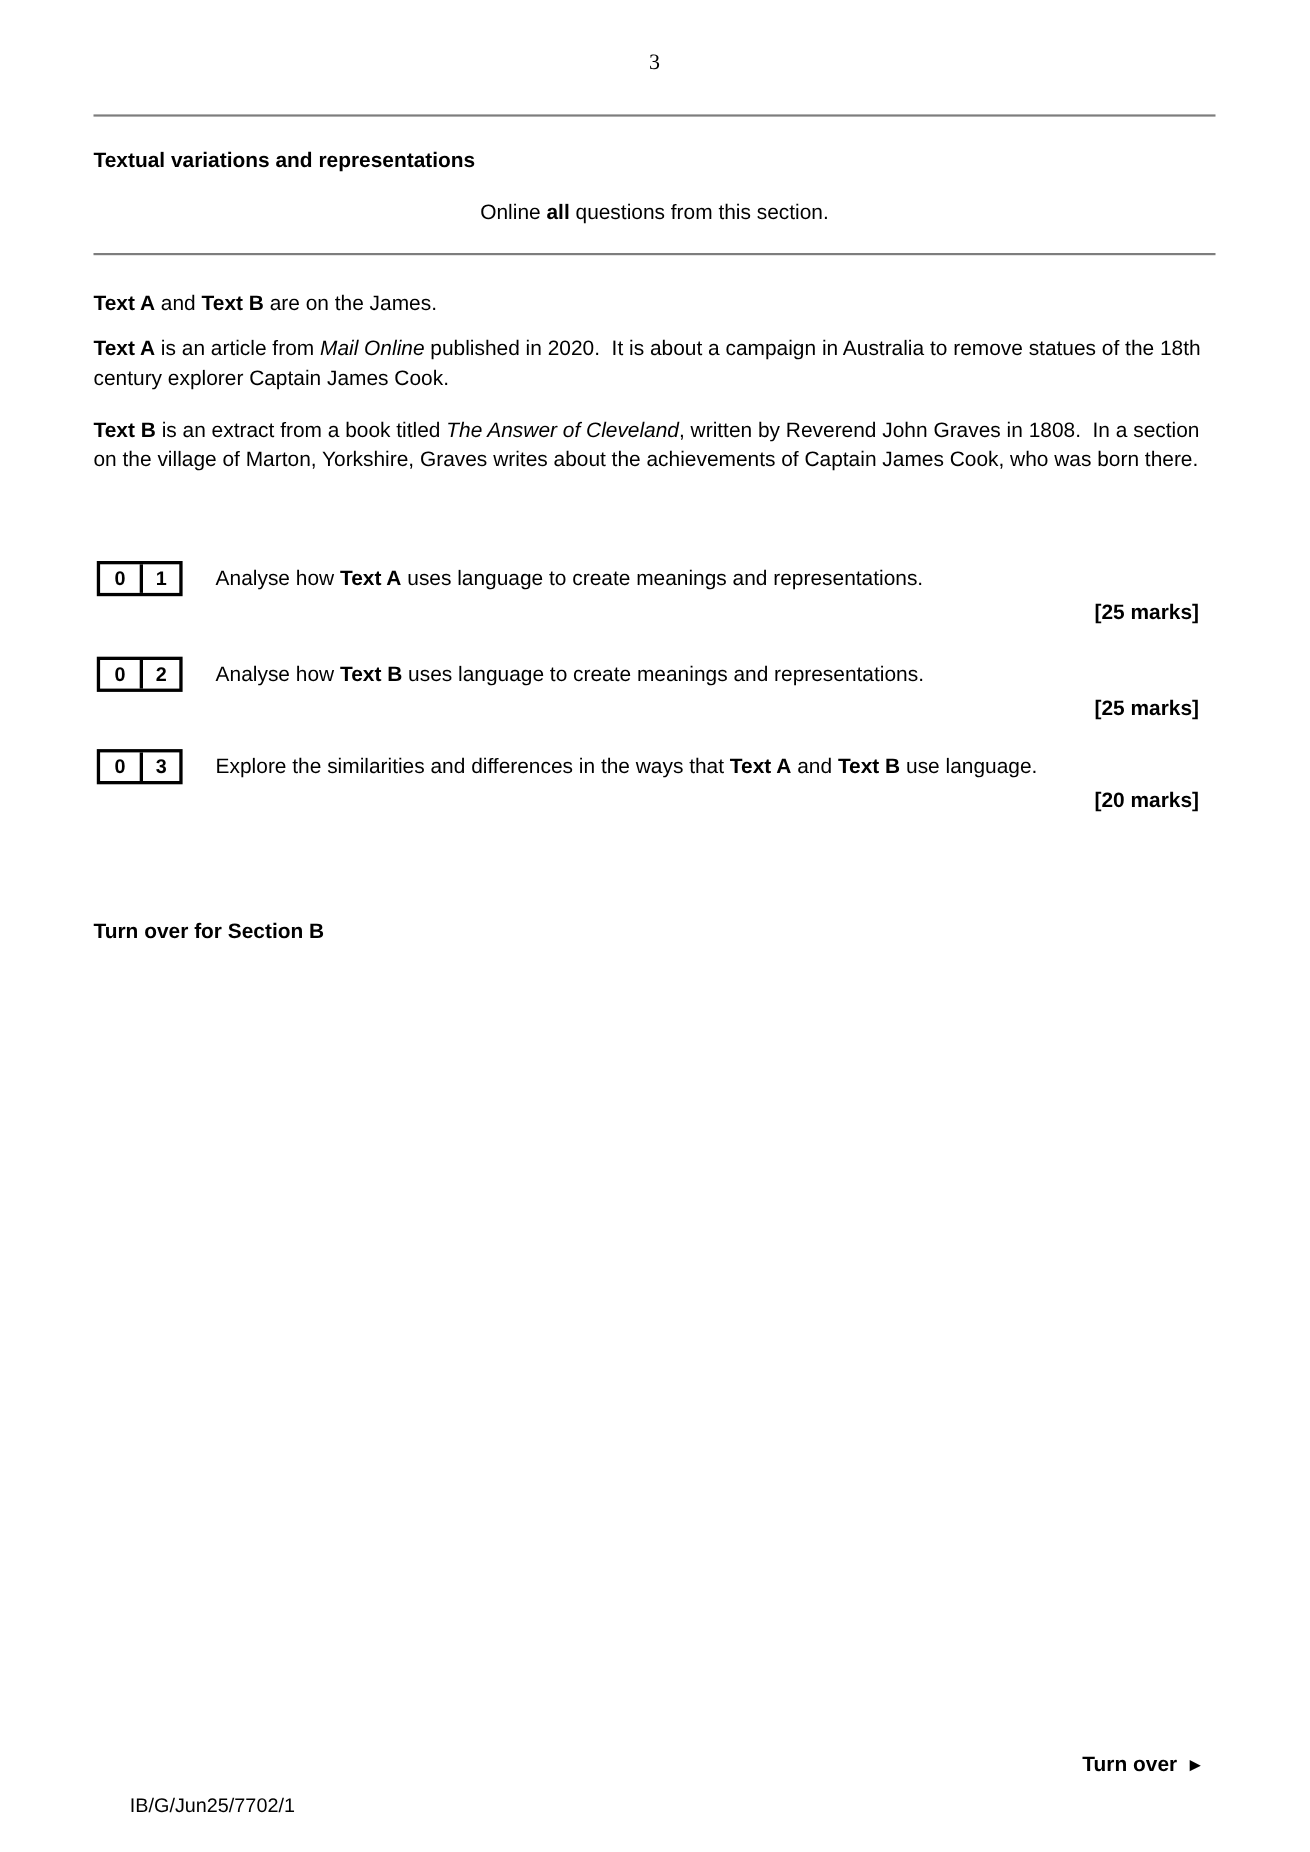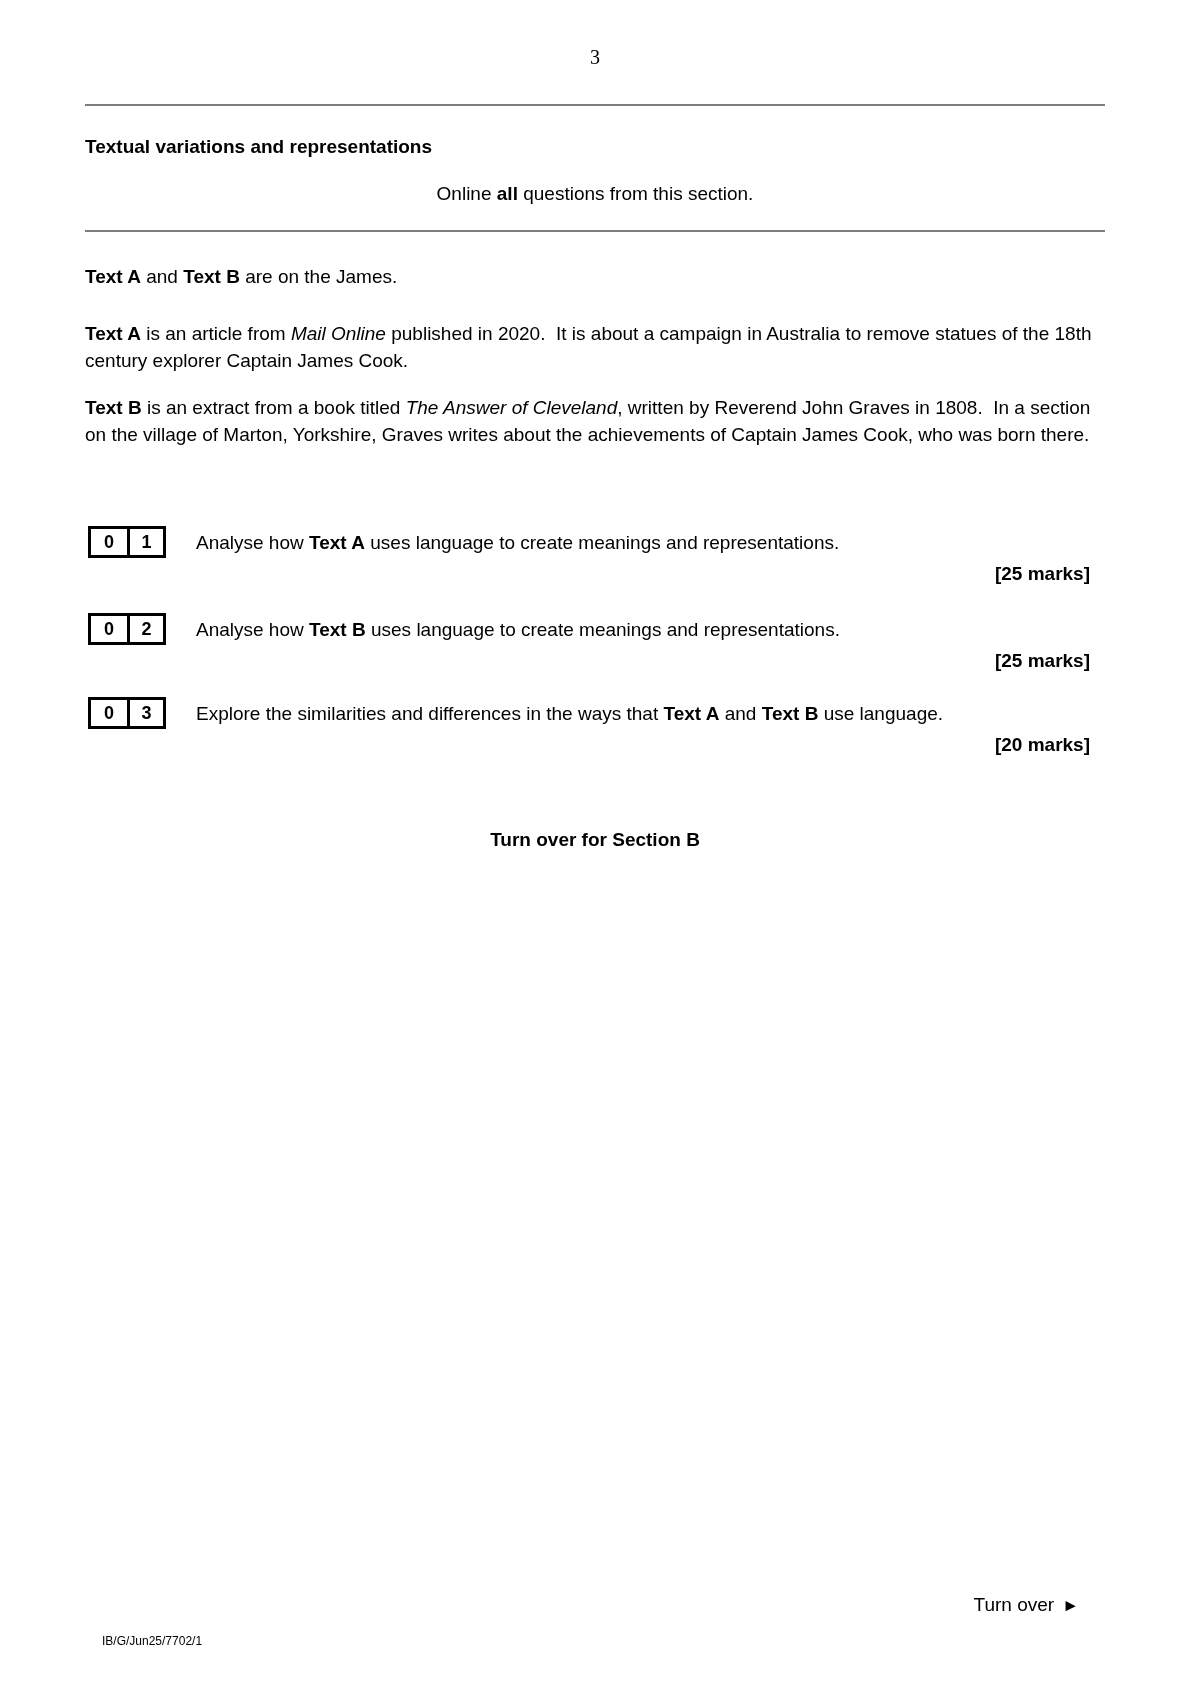--- a/index.html
+++ b/index.html
@@ -32,21 +32,21 @@
     border-top: 2px solid #7d7d7d;
     width: 100%;
   }
   .rule-top { margin-top: 33px; }
   .rule-bottom { margin-top: 23px; }
   .section-title { margin-top: 22px; text-align: center; font-weight: bold; }
   .section-subtitle { margin-top: 27px; text-align: left; font-weight: bold; }
   .instruction { margin-top: 20px; text-align: center; }
   .para { white-space: pre-wrap; }
   .para-1 { margin-top: 31px; }
-  .para-2 { margin-top: 30px; }
+  .para-2 { margin-top: 14px; }
   .para-3 { margin-top: 20px; }
   .q-row { display: flex; align-items: flex-start; }
   .q-row-1 { margin-top: 78px; }
   .q-row-2 { margin-top: 26px; }
   .q-row-3 { margin-top: 23px; }
   .q-box {
     display: inline-flex;
     border: 3px solid #000000;
     flex: 0 0 auto;
     margin-left: 3px;
@@ -67,37 +67,37 @@
     padding-top: 3px;
     white-space: pre-wrap;
   }
   .q-marks {
     text-align: right;
     font-weight: bold;
     padding-right: 15px;
     margin-top: 2px;
   }
   .turn-over-note {
-    margin-top: 68px;
-    text-align: center;
+    margin-top: 92px;
+    text-align: left;
     font-weight: bold;
   }
   .footer-turn-over {
     position: absolute;
     top: 1591px;
-    right: 112px;
-    font-weight: normal;
+    right: 96px;
+    font-weight: bold;
     font-size: 19px;
   }
   .footer-turn-over .arrow { font-size: 17px; margin-left: 8px; }
   .doc-code {
     position: absolute;
     top: 1628px;
-    left: 102px;
-    font-size: 12px;
+    left: 118px;
+    font-size: 18px;
     letter-spacing: 0px;
   }
 </style>
 </head>
 <body>
 
 <div class="page">
   <div class="content">
 
     <div class="page-number">3</div>

